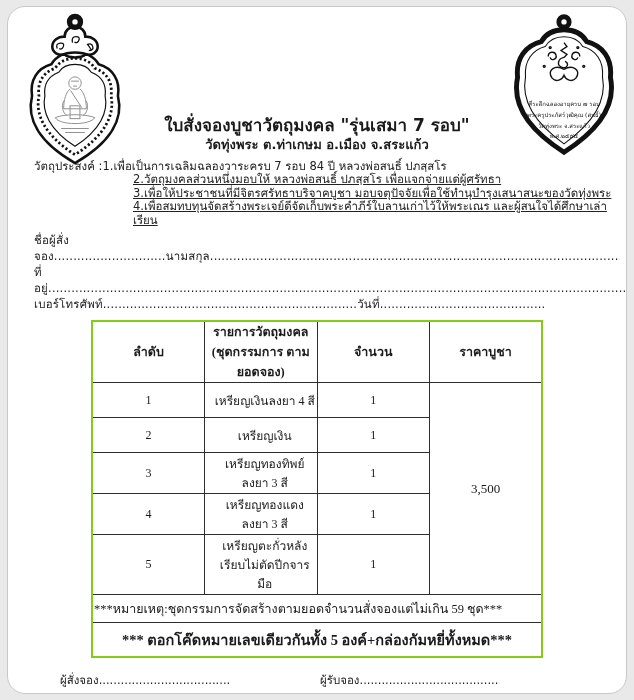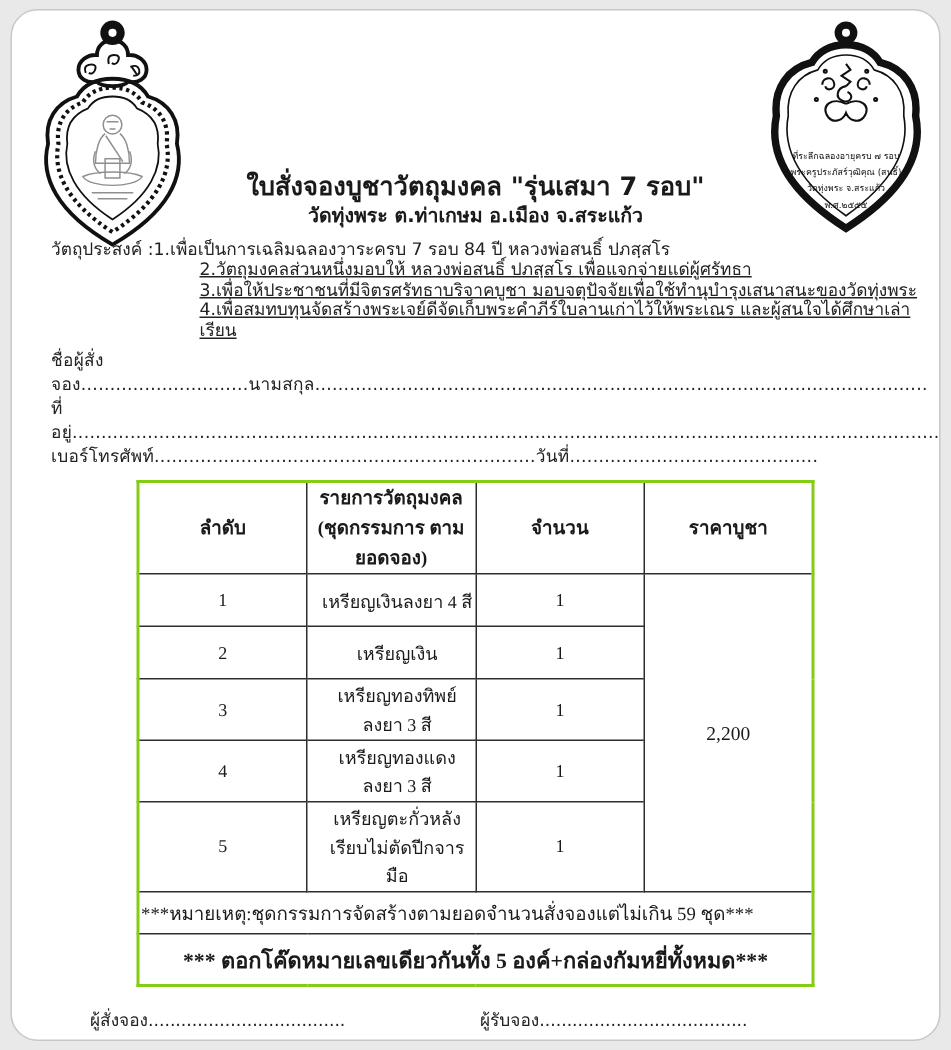--- a/index.html
+++ b/index.html
@@ -110,21 +110,21 @@
         <tr>
       <th>ลำดับ</th>
       <th>รายการวัตถุมงคล (ชุดกรรมการ ตามยอดจอง)</th>
       <th>จำนวน</th>
       <th>ราคาบูชา</th>
     </tr>
     <tr>
       <td class="c-no">1</td>
       <td class="c-item">เหรียญเงินลงยา 4 สี</td>
       <td class="c-qty">1</td>
-      <td class="c-price" rowspan="5">2,200</td>
+      <td class="c-price" rowspan="5">3,500</td>
     </tr>
     <tr>
       <td class="c-no">2</td>
       <td class="c-item">เหรียญเงิน</td>
       <td class="c-qty">1</td>
     </tr>
     <tr>
       <td class="c-no">3</td>
       <td class="c-item">เหรียญทองทิพย์ลงยา 3 สี</td>
       <td class="c-qty">1</td>

